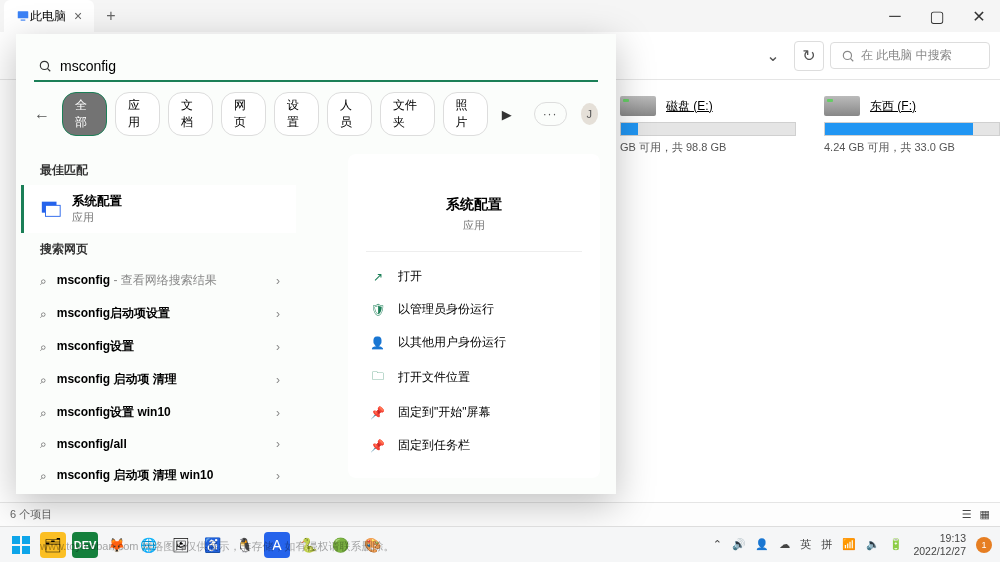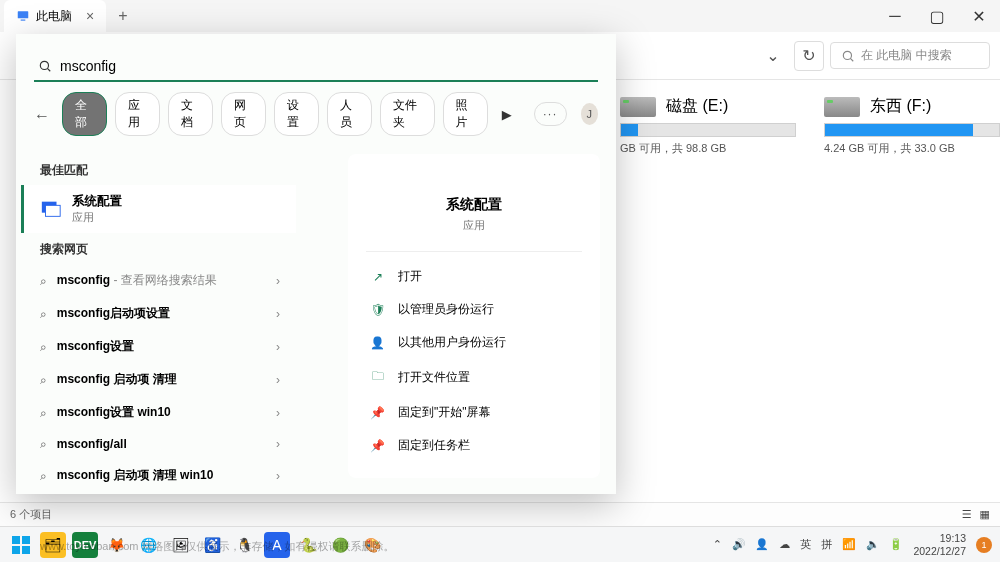--- a/index.html
+++ b/index.html
@@ -1,39 +1,39 @@
 <!DOCTYPE html>
 <html><head>
 <meta charset="utf-8">
 <style>
 * { margin: 0; padding: 0; box-sizing: border-box; font-family: "Segoe UI", "Microsoft YaHei", sans-serif; }
 body { width: 1000px; height: 562px; background: #f0f0f0; position: relative; overflow: hidden; }
 
 
 .explorer { position: absolute; top: 0; left: 0; right: 0; bottom: 36px; background: #ffffff; }
 .titlebar { height: 32px; display: flex; align-items: center; background: #f5f5f5; }
-.tab { display: flex; align-items: center; gap: 6px; padding: 0 12px; height: 32px; background: #ffffff; border-radius: 6px 6px 0 0; margin-left: 4px; font-size: 12px; }
+.tab { display: flex; align-items: center; gap: 0; padding: 0 12px; height: 32px; background: #ffffff; border-radius: 6px 6px 0 0; margin-left: 4px; font-size: 12px; }
 .tab .mon-icon { width: 14px; height: 14px; }
 .tab-close { color: #666; cursor: pointer; font-size: 14px; margin-left: 8px; }
 .newtab { margin-left: 12px; color: #666; font-size: 16px; cursor: pointer; }
 .win-controls { margin-left: auto; display: flex; }
 .win-btn { width: 42px; height: 32px; display: flex; align-items: center; justify-content: center; color: #333; cursor: pointer; }
 
 .toolbar-row { height: 48px; display: flex; align-items: center; padding: 0 10px; gap: 6px; border-bottom: 1px solid #e5e5e5; }
 .spacer { flex: 1; }
 .addr-btn { width: 30px; height: 30px; display: flex; align-items: center; justify-content: center; color: #555; border-radius: 4px; cursor: pointer; }
 .refresh-btn { border: 1px solid #ddd; }
 .search-box { display: flex; align-items: center; gap: 6px; border: 1px solid #ddd; border-radius: 4px; padding: 4px 10px; width: 160px; font-size: 12px; color: #888; }
 
 .drives { display: flex; gap: 28px; padding: 16px 0 0 620px; }
 .drive { width: 180px; }
 .drive-row { display: flex; align-items: center; gap: 10px; }
 .drive-icon { width: 36px; height: 20px; background: linear-gradient(#bbb,#888); border-radius: 2px; position: relative; }
 .drive-icon::after { content:""; position:absolute; left:3px; top:3px; width:6px; height:3px; background:#6c6; border-radius:1px; }
-.drive-name { font-size: 16px; }
+.drive-name { font-size: 12px; text-decoration: underline; }
 .drive-bar { height: 14px; background: #e5e5e5; border: 1px solid #d0d0d0; margin-top: 6px; position: relative; }
 .drive-fill { height: 100%; background: #2196f3; }
 .drive-info { font-size: 11px; color: #555; margin-top: 4px; }
 
 .statusbar { position: absolute; bottom: 36px; left: 0; right: 0; height: 24px; background: #fdfdfd; border-top: 1px solid #e5e5e5; display: flex; align-items: center; padding: 0 10px; font-size: 11px; color: #666; }
 .view-icons { margin-left: auto; display: flex; gap: 8px; color: #444; }
 
 
 .search-popup { position: absolute; left: 16px; top: 34px; width: 600px; height: 460px; background: #fbfdfb; border-radius: 0; box-shadow: 0 10px 36px rgba(0,0,0,0.25); display: flex; flex-direction: column; overflow: hidden; }
 .search-input-wrap { margin: 18px 18px 10px; border-bottom: 2px solid #1b7f57; display: flex; align-items: center; padding: 6px 4px; gap: 8px; }

